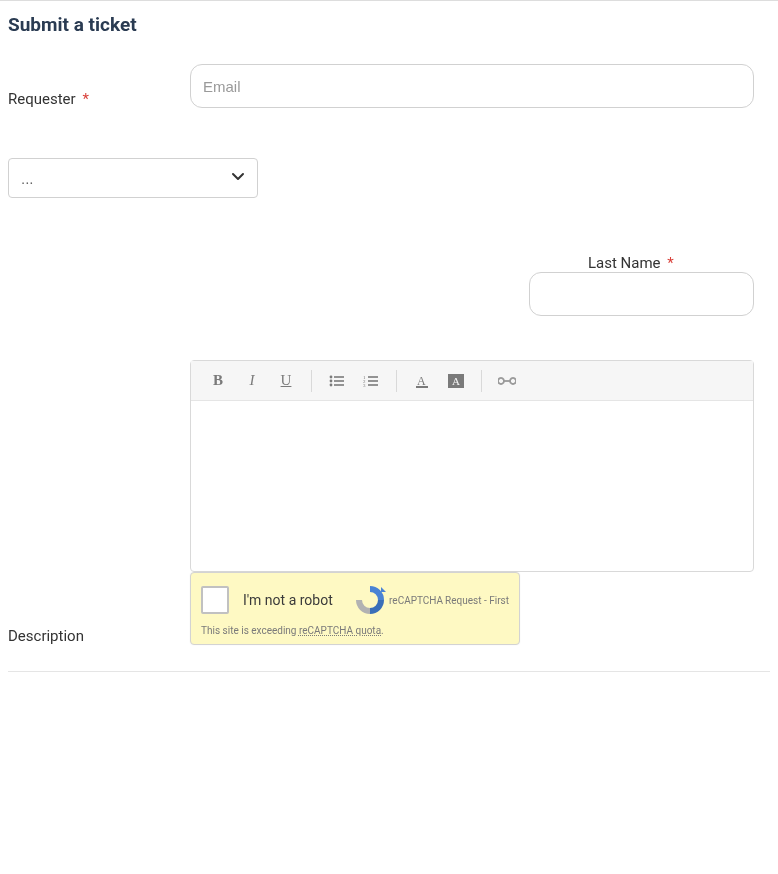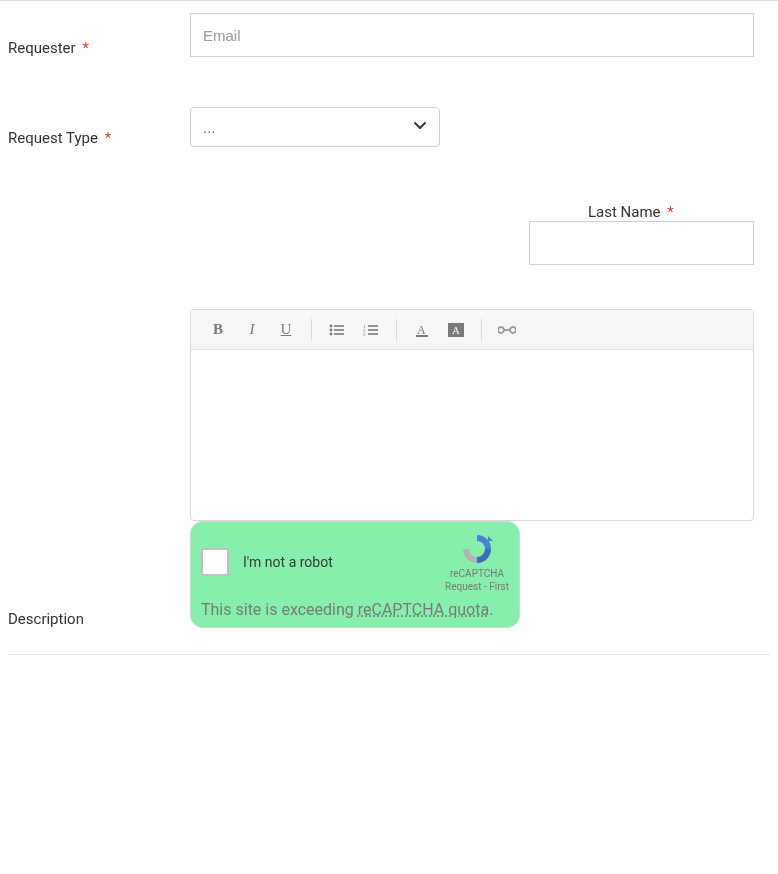--- a/index.html
+++ b/index.html
@@ -37,21 +37,21 @@
     }
     .req { color: #d9403a; margin-left: 3px; }
     .field-col {
       flex: 1;
       padding-right: 16px;
     }
     .text-input {
       width: 100%;
       height: 44px;
       border: 1px solid #d1d1d1;
-      border-radius: 0;
+      border-radius: 12px;
       padding: 0 12px;
       font-size: 15px;
       color: #333;
       background: #fff;
     }
     .text-input::placeholder { color: #9a9a9a; }
     .select-wrap {
       position: relative;
       width: 250px;
     }
@@ -120,22 +120,22 @@
     }
     .attach-link {
       color: #2572d9;
       font-size: 15px;
       text-decoration: none;
       cursor: pointer;
     }
     .captcha {
       width: 330px;
       border: 1px solid #d3d3d3;
-      border-radius: 13px;
-      background: #86efac;
+      border-radius: 4px;
+      background: #fef9c3;
       padding: 10px 10px 8px 10px;
       box-shadow: 0 0 2px rgba(0,0,0,0.05);
     }
     .captcha-main {
       display: flex;
       align-items: center;
       gap: 14px;
     }
     .captcha-check {
       width: 28px;
@@ -146,68 +146,65 @@
       cursor: pointer;
       flex-shrink: 0;
     }
     .captcha-label {
       flex: 1;
       font-size: 14px;
       color: #3a3a3a;
     }
     .captcha-logo {
       display: flex;
-      flex-direction: column;
+      flex-direction: row;
       align-items: center;
       gap: 2px;
     }
     .captcha-brand {
       font-size: 10px;
       color: #7a7a7a;
     }
     .captcha-links {
       font-size: 10px;
       color: #7a7a7a;
     }
     .captcha-links span { cursor: pointer; }
     .captcha-warn {
-      font-size: 16px;
+      font-size: 10px;
       color: #7a7a7a;
       margin-top: 8px;
     }
     .captcha-warn .ul { text-decoration: underline dotted; }
     .divider {
       border-top: 1px solid #e5e5e5;
       margin-top: 26px;
       padding-top: 14px;
       display: flex;
       gap: 10px;
       padding-left: 182px;
     }
   </style>
 </head>
 <body>
 
 <div class="container">
+  <h1 class="page-title">Submit a ticket</h1>
 
   <div class="form-row">
     <div class="label-col">
       <span>Requester</span>
       <span class="req">*</span>
     </div>
     <div class="field-col">
       <input type="text" class="text-input" placeholder="Email" style="">
     </div>
   </div>
 
   <div class="form-row">
-    <div class="label-col">
-      <span>Request Type</span>
-      <span class="req">*</span>
-    </div>
     <div class="field-col">
       <div class="select-wrap">
         <button class="select-input">...</button>
         <span class="chevron">
           <svg width="16" height="16" viewBox="0 0 16 16">
               <path d="M3 5.5 L8 10.5 L13 5.5" stroke="#333" stroke-width="2" fill="none" stroke-linecap="round" stroke-linejoin="round"></path>
             </svg>
         </span>
       </div>
     </div>

